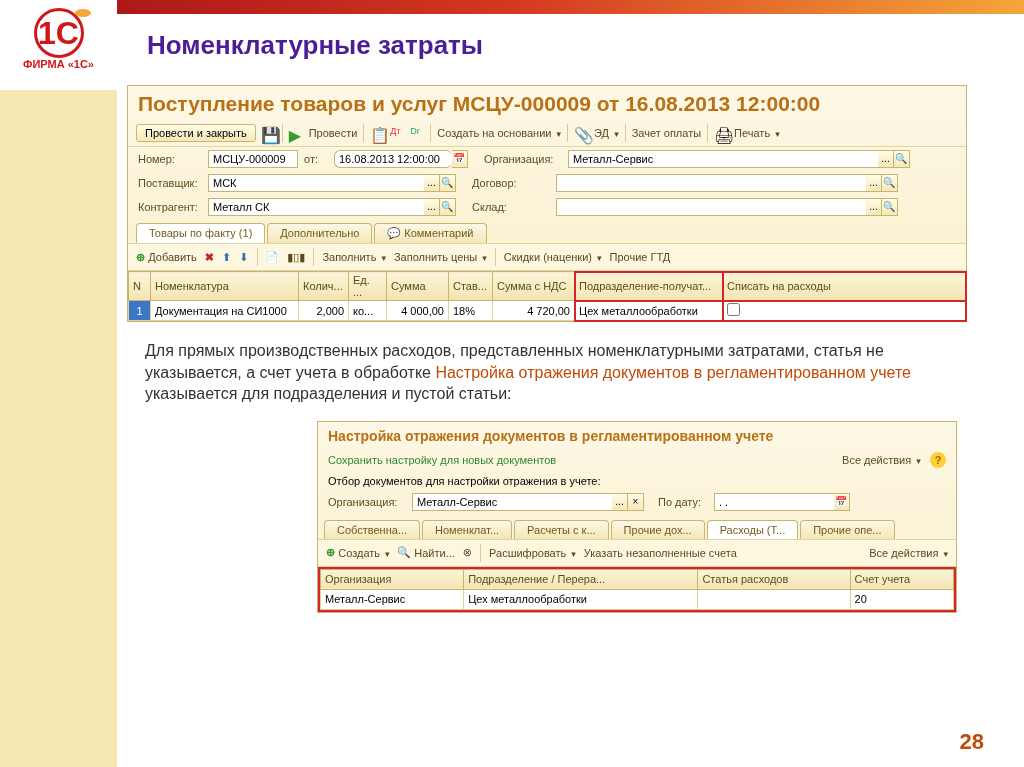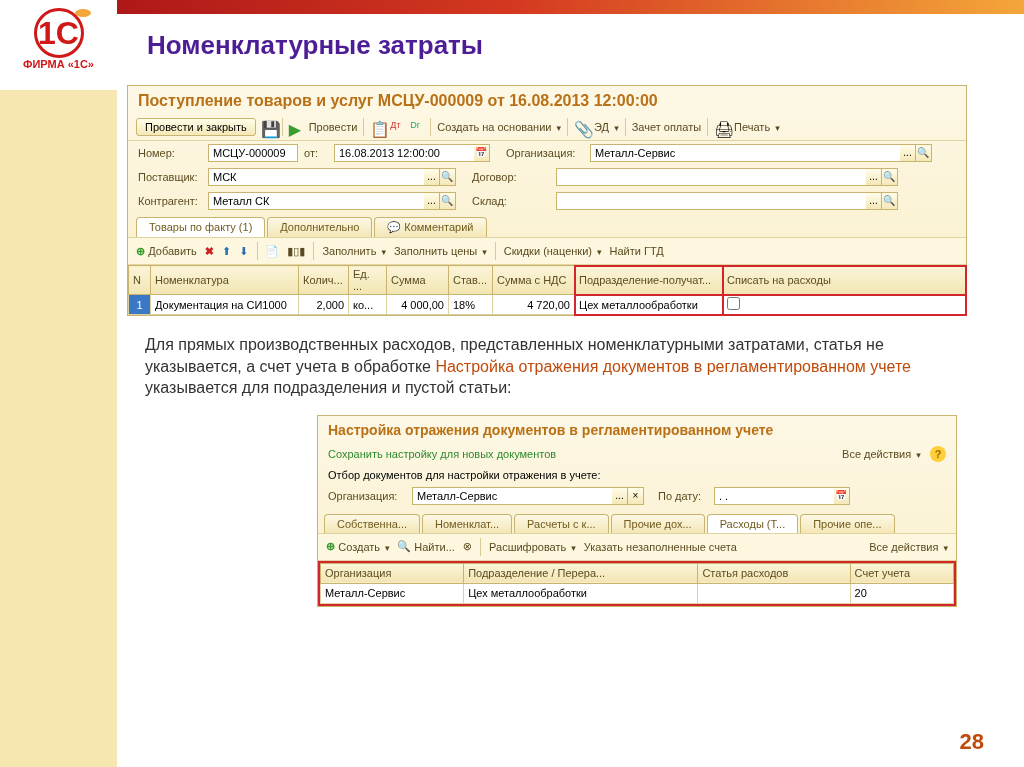--- a/index.html
+++ b/index.html
@@ -11,21 +11,21 @@
 .logo-1c { font-size: 32px; font-weight: bold; color: #d01818; border: 3px solid #d01818; border-radius: 50%; display: inline-block; width: 50px; height: 50px; line-height: 44px; position: relative; }
 .logo-cap { font-size: 11px; color: #d01818; font-weight: bold; }
 .logo-1c::after { content:""; position:absolute; right:-10px; top:-2px; width: 16px; height: 8px; background: #f4a63a; border-radius: 50%; }
 
 .main { position: absolute; left: 117px; top: 14px; width: 907px; height: 753px; background: #fff; }
 .heading-area { padding: 16px 30px 6px; }
 .h1 { color: #4c1d95; font-size: 26px; font-weight: bold; }
 .h2 { color: #c04a0a; font-size: 17px; font-weight: bold; margin-top: 2px; }
 
 .panel { margin: 18px 0 0 10px; border: 1px solid #c9b46f; background: linear-gradient(#fdf8e6, #f9efc9); width: 840px; }
-.panel-title { color: #b87117; font-size: 16px; font-weight: bold; padding: 6px 10px 4px; }
+.panel-title { color: #b87117; font-size: 21px; font-weight: bold; padding: 6px 10px 4px; }
 .toolbar { display: flex; align-items: center; gap: 6px; padding: 4px 8px; flex-wrap: wrap; border-bottom: 1px solid #e0d4a3; }
 .btn { background: linear-gradient(#fffde9,#f5e8b8); border: 1px solid #c9b46f; border-radius: 3px; padding: 2px 8px; font-size: 11px; cursor: pointer; }
 .ico { display: inline-block; width: 14px; height: 14px; vertical-align: middle; }
 .sep { width:1px; height:18px; background:#d8cb96; }
 .tlink { font-size: 11px; color: #5a4a1f; cursor: pointer; }
 .tlink .dd::after{ content:"▾"; font-size:9px; margin-left:2px;}
 
 .form-row { display: flex; align-items: center; padding: 3px 10px; gap: 6px; font-size: 11px; }
 .lbl { color: #5c4c20; width: 64px; }
 .input { flex: 0 0 auto; background: #fff; border: 1px solid #c9b46f; height: 18px; padding: 4px 4px; font-size: 11px; }
@@ -101,21 +101,21 @@
       <span class="sep"></span>
       <span class="ico">🖨</span>
       <span class="tlink"><span>Печать</span> <span class="dd"></span></span>
     </div>
 
     <div class="form-row">
       <span class="lbl">Номер:</span>
       <input class="input" style="width: 90px;" value="МСЦУ-000009">
       <span class="lbl" style="width:24px">от:</span>
       <div class="picker">
-          <input class="input first" style="width: 140px;" value="16.08.2013 12:00:00">
+          <input class="input first" style="width: 118px; border-radius: 6px;" value="16.08.2013 12:00:00">
           <span>📅</span>
         </div>
       <span class="lbl" style="width:78px;margin-left:10px">Организация:</span>
       <div class="picker" style="flex:1">
           <input class="input first" style="width: 310px;" value="Металл-Сервис">
           <span>...</span>
           <span>🔍</span>
         </div>
     </div>
 
@@ -173,21 +173,21 @@
         </span>
       <span class="tlink">
           <span>Заполнить цены</span> 
           <span class="dd"></span>
         </span>
       <span class="sep"></span>
       <span class="tlink">
           <span>Скидки (наценки)</span> 
           <span class="dd"></span>
         </span>
-      <span class="tlink">Найти ГТД</span>
+      <span class="tlink">Прочие ГТД</span>
     </div>
 
     <table class="grid">
       <tbody>
           <tr>
         <th style="width:22px">N</th>
         <th style="width:148px">Номенклатура</th>
         <th style="width:50px">Колич...</th>
         <th style="width:38px">Ед. ...</th>
         <th style="width:62px">Сумма</th>

